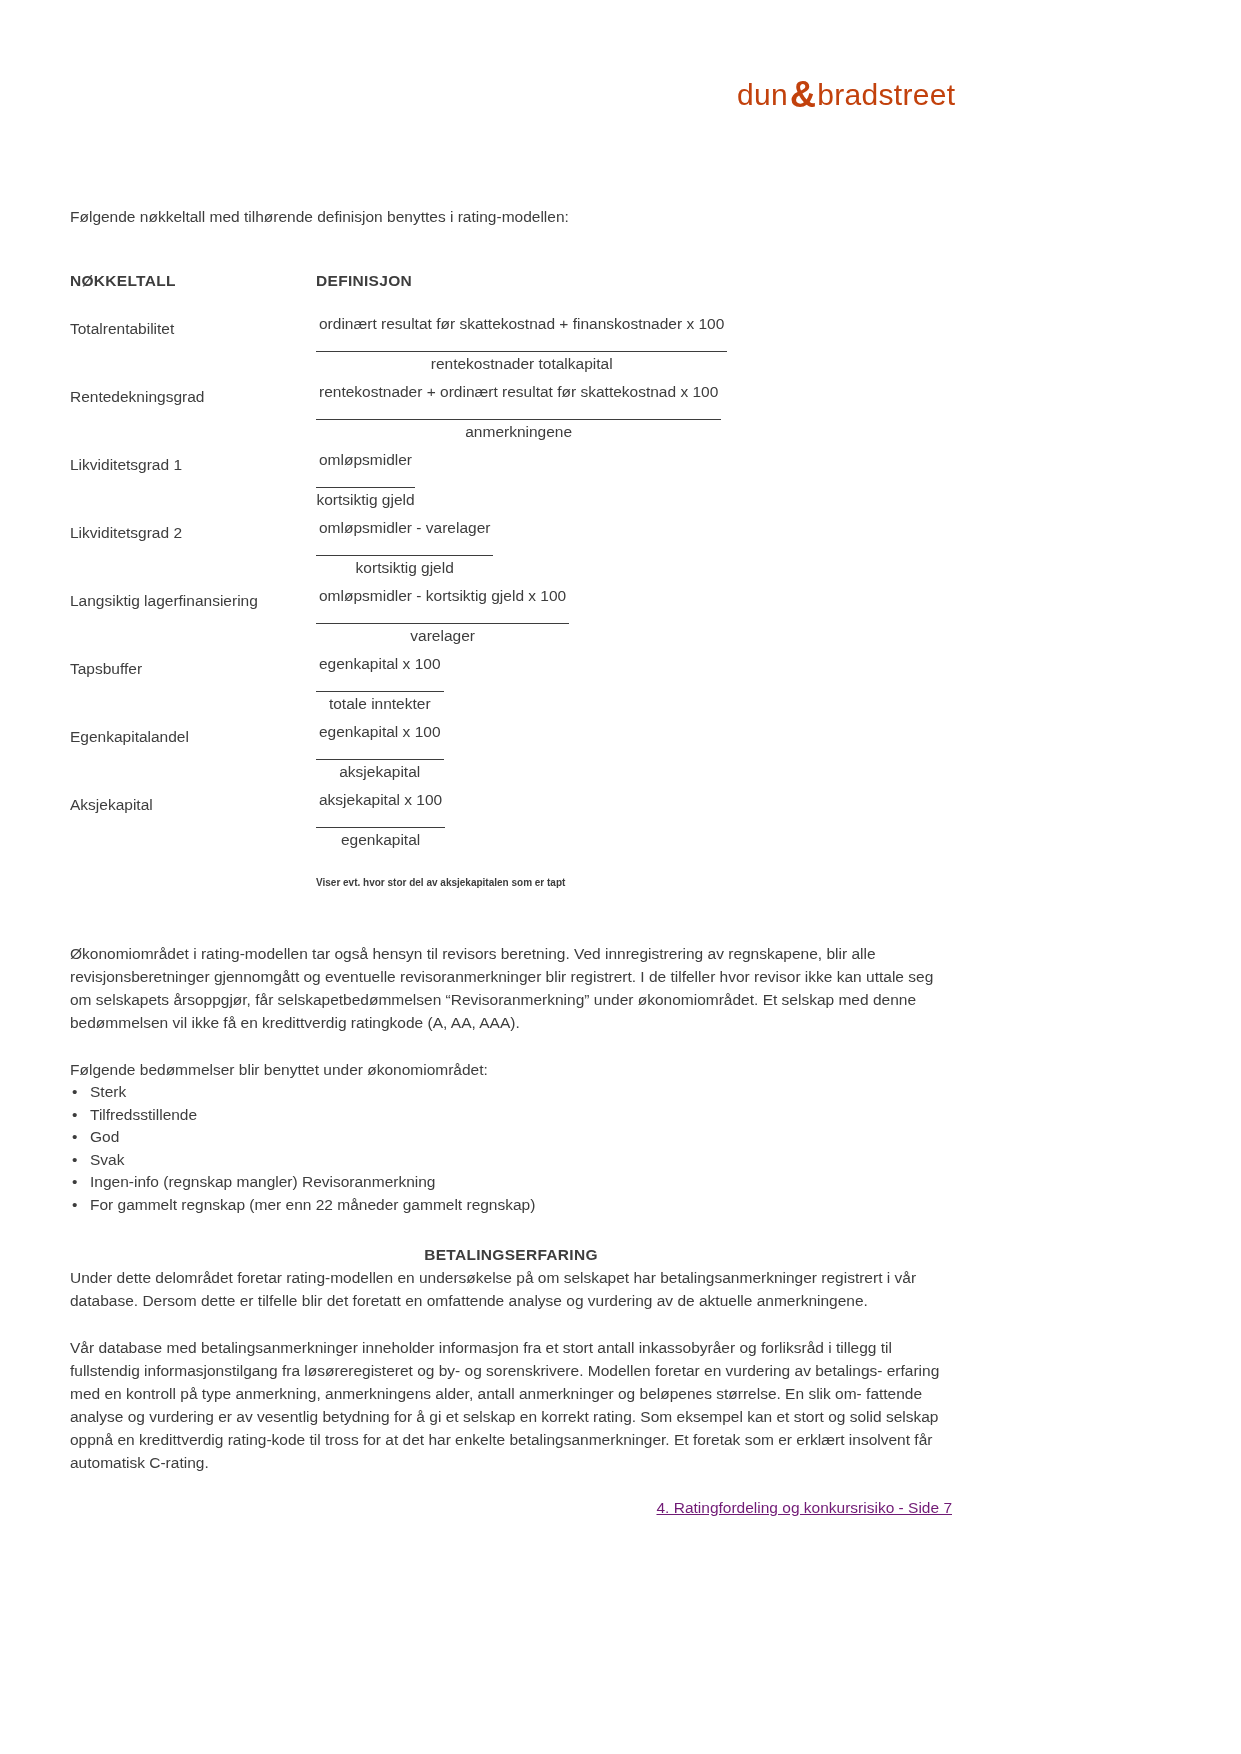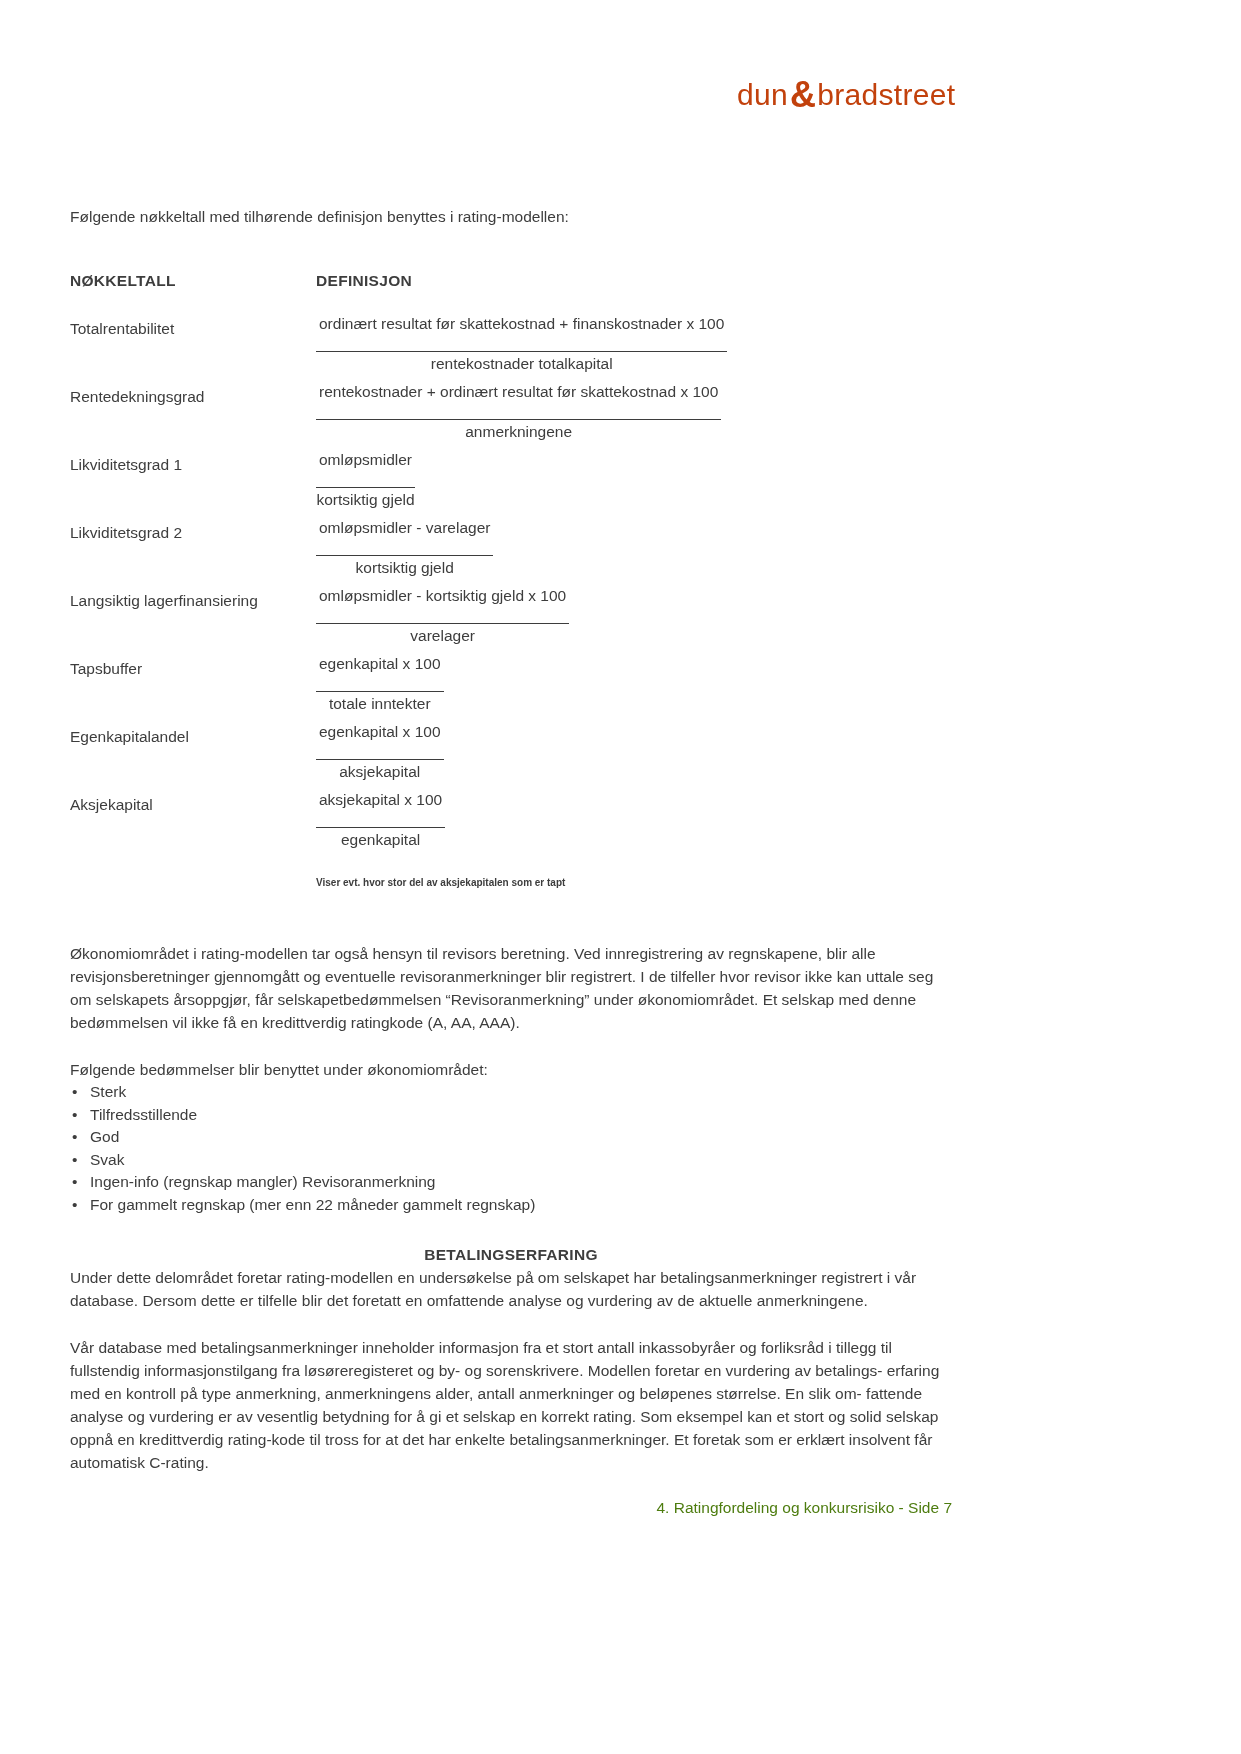--- a/index.html
+++ b/index.html
@@ -117,21 +117,22 @@
   }
   .section-heading + .para { margin-top: 2px; }
   
   .footer {
     position: absolute;
     left: 70px;
     top: 1499px;
     width: 882px;
     text-align: right;
     font-size: 15.5px;
-    color: #4d7c0f;
+    color: #701a75;
+    text-decoration: underline;
   }
 </style>
 </head>
 <body>
 
 <div class="page">
 
   <div class="logo">
     <span>dun</span><span class="amp">&amp;</span><span>bradstreet</span>
   </div>

